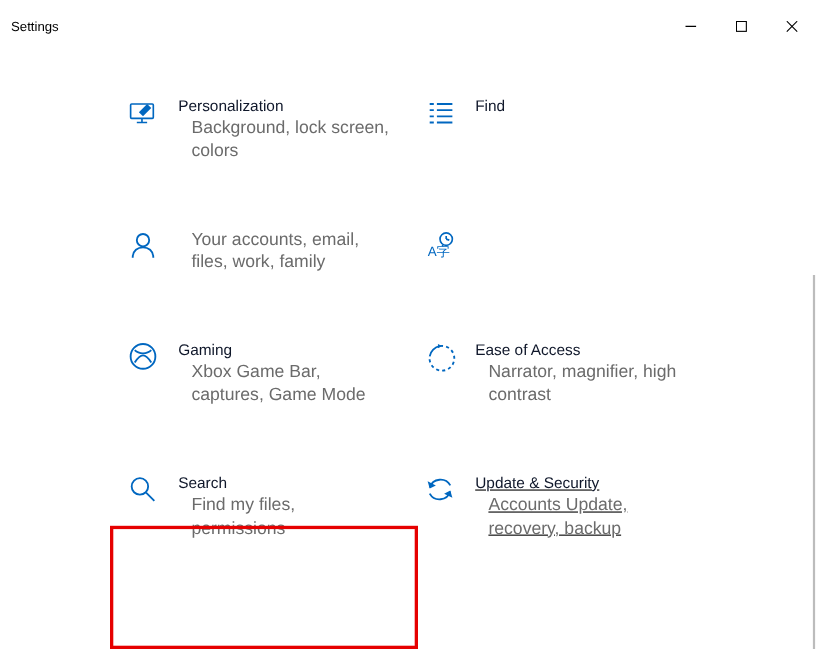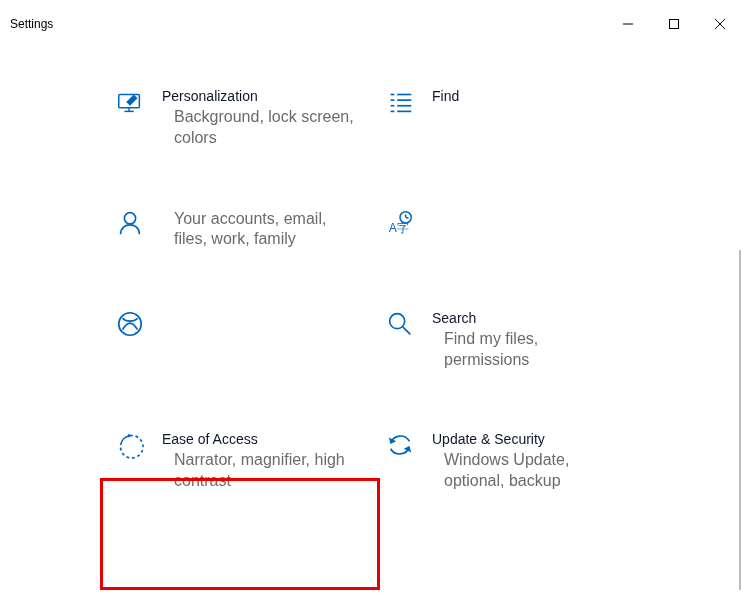--- a/index.html
+++ b/index.html
@@ -64,20 +64,21 @@
     }
     .cat-desc {
       font-size: 16px;
       color: #6b6b6b;
       line-height: 1.3;
       max-width: 180px;
       margin-left: 12px;
     }
     .highlighted {
       position: relative;
+      text-decoration: underline;
     }
     .highlight-box {
       position: absolute;
       border: 3px solid #e60000;
       left: 100px;
       top: 478px;
       width: 280px;
       height: 112px;
       pointer-events: none;
     }
@@ -182,62 +183,66 @@
     </div>
 
     <div class="category">
       <div class="icon-wrap">
         <svg viewBox="0 0 32 32" fill="none" stroke="#0067c0" stroke-width="1.8">
           <circle cx="16" cy="16" r="12"></circle>
           <path d="M8 10 C12 14 20 14 24 10"></path>
           <path d="M8 22 C11 17 14 15 16 15 C18 15 21 17 24 22"></path>
         </svg>
       </div>
-    </div>
-
-    <div class="category">
-      <div class="icon-wrap">
-        <svg viewBox="0 0 32 32" fill="none" stroke="#0067c0" stroke-width="1.8">
-          <circle cx="13" cy="13" r="8"></circle>
-          <line x1="19" y1="19" x2="27" y2="27"></line>
-        </svg>
-      </div>
-      <div class="text-wrap">
-        <div class="cat-title">Search</div>
-        <div class="cat-desc">Find my files, permissions</div>
+      <div class="text-wrap">
+        <div class="cat-title">Gaming</div>
+        <div class="cat-desc">Xbox Game Bar, captures, Game Mode</div>
       </div>
     </div>
 
     <div class="category">
       <div class="icon-wrap">
         <svg viewBox="0 0 32 32" fill="none" stroke="#0067c0" stroke-width="1.8">
           <path d="M16 6 A12 12 0 1 1 6 16" stroke-dasharray="3 3"></path>
           <path d="M16 6 A12 12 0 0 0 6 16"></path>
           <polygon points="14,4 18,6 14,8" fill="#0067c0" stroke="none"></polygon>
         </svg>
       </div>
       <div class="text-wrap">
         <div class="cat-title">Ease of Access</div>
         <div class="cat-desc">Narrator, magnifier, high contrast</div>
+      </div>
+    </div>
+
+    <div class="category">
+      <div class="icon-wrap">
+        <svg viewBox="0 0 32 32" fill="none" stroke="#0067c0" stroke-width="1.8">
+          <circle cx="13" cy="13" r="8"></circle>
+          <line x1="19" y1="19" x2="27" y2="27"></line>
+        </svg>
+      </div>
+      <div class="text-wrap">
+        <div class="cat-title">Search</div>
+        <div class="cat-desc">Find my files, permissions</div>
       </div>
     </div>
 
 
     <div class="category highlighted">
       <div class="icon-wrap">
         <svg viewBox="0 0 32 32" fill="none" stroke="#0067c0" stroke-width="1.8">
           <path d="M26 12 A11 11 0 0 0 6 14"></path>
           <polygon points="4,8 6,15 12,12" fill="#0067c0" stroke="none"></polygon>
           <path d="M6 20 A11 11 0 0 0 26 18"></path>
           <polygon points="28,24 26,17 20,20" fill="#0067c0" stroke="none"></polygon>
         </svg>
       </div>
       <div class="text-wrap">
         <div class="cat-title">Update &amp; Security</div>
-        <div class="cat-desc">Windows Update, optional, backup</div>
+        <div class="cat-desc">Accounts Update, recovery, backup</div>
       </div>
     </div>
 
   </div>
 </div>
 
 <div class="highlight-box"></div>
 
 <div class="scrollbar-track">
   <div class="scrollbar-thumb"></div>

